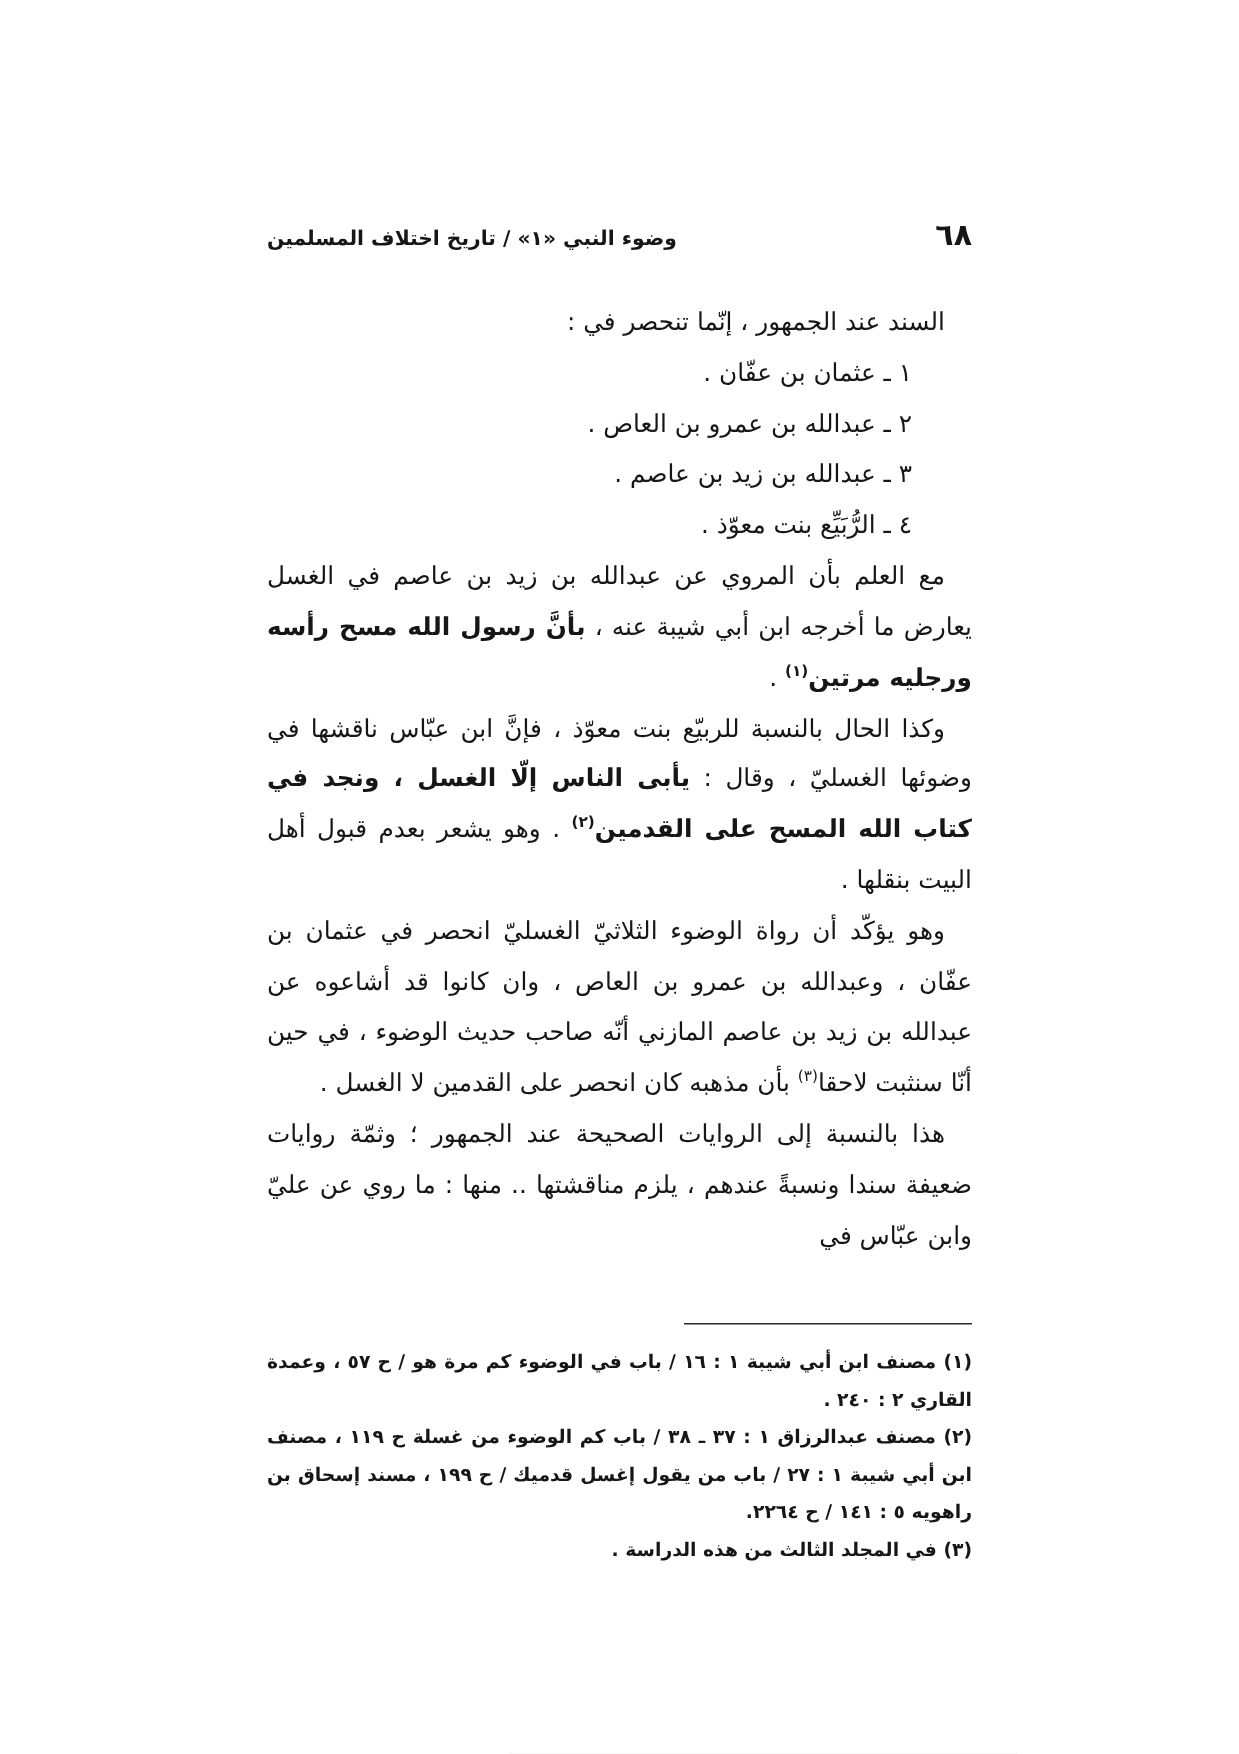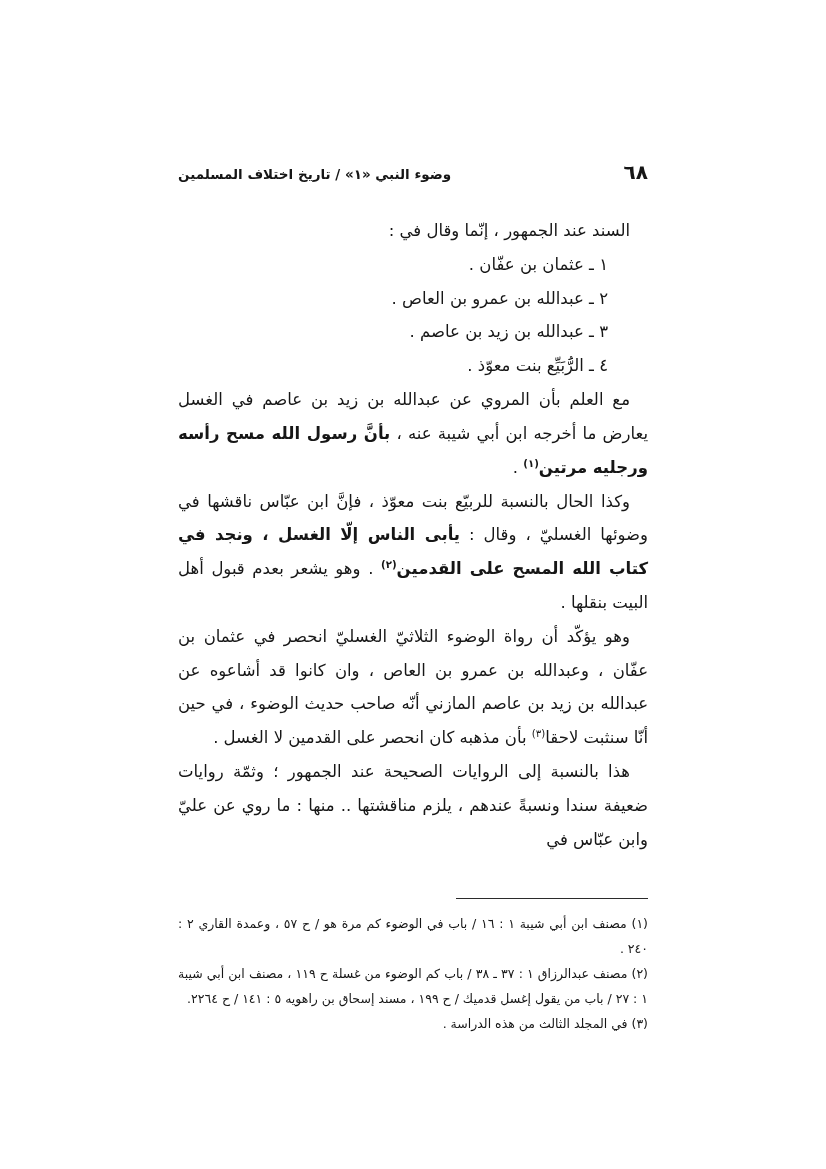--- a/index.html
+++ b/index.html
@@ -10,21 +10,21 @@
     width: 826px;
     height: 1169px;
     margin: 0 auto;
     background: #ffffff;
     overflow: hidden;
     font-family: "DejaVu Sans", sans-serif;
     color: #161616;
   }
   .content {
     position: absolute;
-    top: 160px;
+    top: 144px;
     right: 178px;
     width: 470px;
   }
   .page-header {
     display: flex;
     justify-content: space-between;
     align-items: baseline;
     font-weight: 700;
     font-size: 13.5px;
     margin-bottom: 30px;
@@ -50,41 +50,42 @@
     line-height: 0;
     font-weight: 700;
   }
   .para sup.plain { font-weight: 400; }
   .footnotes {
     direction: rtl;
     margin-top: 42px;
     font-size: 12.5px;
     line-height: 2.0;
     text-align: justify;
+    font-weight: bold;
   }
   .fn-rule {
     width: 192px;
     border-top: 1.5px solid #2b2b2b;
     margin: 0 0 12px auto; 
   }
   .footnotes p { margin: 0; }
 </style>
 </head>
 <body>
 
 <div class="sheet">
   <div class="content">
 
     <header class="page-header">
       <span class="running-title" dir="rtl">وضوء النبي «١» / تاريخ اختلاف المسلمين</span>
       <span class="page-number">٦٨</span>
     </header>
 
     <main class="page-body" dir="rtl">
-      <p class="para">السند عند الجمهور ، إنّما وقال في :</p>
+      <p class="para">السند عند الجمهور ، إنّما تنحصر في :</p>
 
       <p class="list-item">١ ـ عثمان بن عفّان .</p>
       <p class="list-item">٢ ـ عبدالله بن عمرو بن العاص .</p>
       <p class="list-item">٣ ـ عبدالله بن زيد بن عاصم .</p>
       <p class="list-item">٤ ـ الرُّبَيِّع بنت معوّذ .</p>
 
       <p class="para"><span>مع العلم بأن المروي عن عبدالله بن زيد بن عاصم في الغسل يعارض ما أخرجه ابن أبي شيبة عنه ، </span><b>بأنَّ رسول الله مسح رأسه ورجليه مرتين</b><sup class="fnref">(١)</sup><span> .</span></p>
 
       <p class="para"><span>وكذا الحال بالنسبة للربيّع بنت معوّذ ، فإنَّ ابن عبّاس ناقشها في وضوئها الغسليّ ، وقال : </span><b>يأبى الناس إلّا الغسل ، ونجد في كتاب الله المسح على القدمين</b><sup class="fnref">(٢)</sup><span> . وهو يشعر بعدم قبول أهل البيت بنقلها .</span></p>
 

